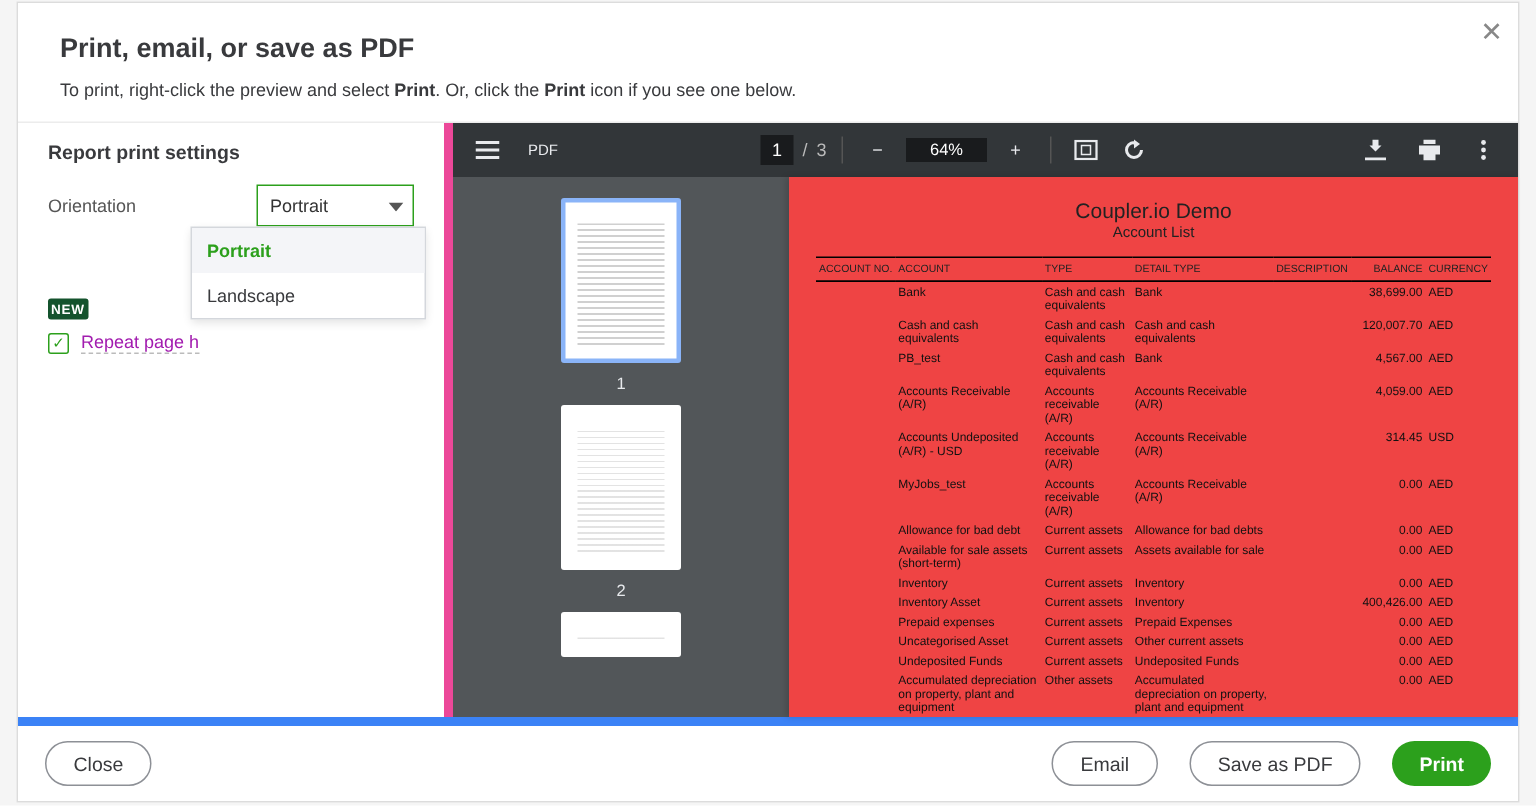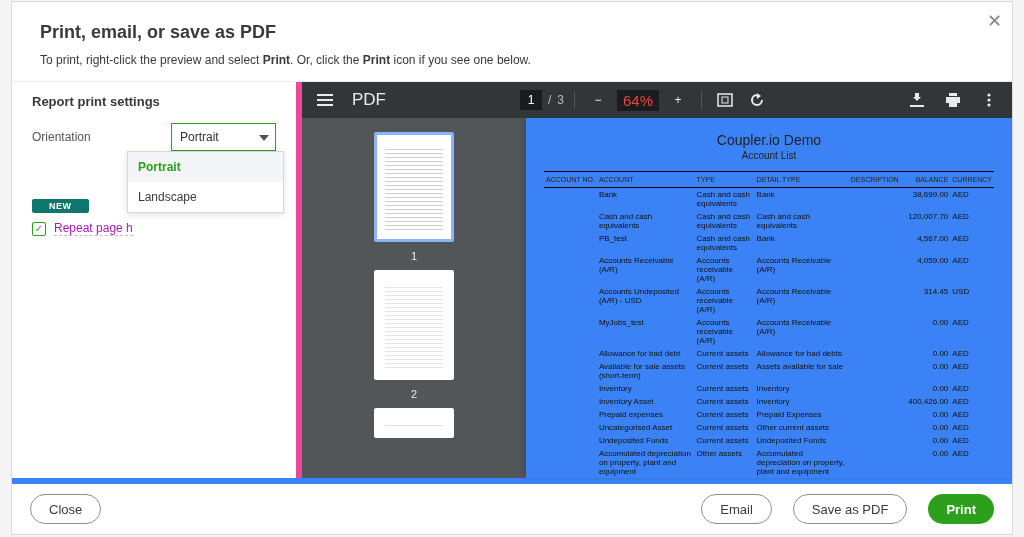--- a/index.html
+++ b/index.html
@@ -22,55 +22,55 @@
     font-size:12px; color:#333; position:relative; cursor:pointer; background:#fff;
   }
   .select .caret { position:absolute; right:6px; top:50%; transform:translateY(-50%); }
   .dropdown {
     position:absolute; left:95px; top:28px; width:157px; border:1px solid #d4d7dc;
     background:#fff; box-shadow:0 2px 6px rgba(0,0,0,0.12); z-index:5;
   }
   .dropdown .opt { padding:8px 10px; font-size:12px; cursor:pointer; color:#393a3d;}
   .dropdown .opt.selected { color:#2ca01c; font-weight:600; background:#f4f5f8; }
   .badge-new {
-    display:inline-block; background:#0f766e; color:#fff; font-size:9px; font-weight:700;
-    padding:2px 17px; border-radius:2px; letter-spacing:.5px;
+    display:inline-block; background:#14532d; color:#fff; font-size:9px; font-weight:700;
+    padding:2px 2px; border-radius:2px; letter-spacing:.5px;
   }
   .checkbox-row { display:flex; align-items:center; gap:8px; margin-top:8px; font-size:12px; }
   .chk {
     width:14px; height:14px; border:1px solid #2ca01c; border-radius:2px; display:flex;
     align-items:center; justify-content:center; font-size:10px; color:#2ca01c;
   }
   .chk-label { color:#a21caf; border-bottom:1px dashed #bbb; }
 
   .preview { flex:1; display:flex; flex-direction:column; background:#fff; min-width:0;}
   .pdfbar {
     height:36px; background:#323639; display:flex; align-items:center; color:#fff;
     font-size:12px; padding:0 10px; gap:10px;
   }
   .pdfbar .grow { flex:1; }
   .pdfbar .iconbtn { width:26px; height:26px; display:flex; align-items:center; justify-content:center; color:#e8eaed; cursor:pointer;}
-  .pdfbar .title { color:#e8eaed; font-size:17px; margin-left:4px;}
+  .pdfbar .title { color:#e8eaed; font-size:10px; margin-left:4px;}
   .pdfbar .center { display:flex; align-items:center; gap:6px; }
   .pagebox { background:#191b1d; color:#fff; width:22px; height:20px; text-align:center; font-size:12px; line-height:20px; border:none;}
   .pagetotal { color:#bbb; font-size:12px;}
-  .zoombox { background:#191b1d; color:#ef4444; padding:2px 6px; font-size:15px; }
+  .zoombox { background:#191b1d; color:#ffffff; padding:2px 16px; font-size:11px; }
   .divider { width:1px; height:18px; background:#555; margin:0 4px;}
 
   .pdfbody { flex:1; display:flex; background:#525659; min-height:0; }
   .thumbs { width:224px; overflow:hidden; padding:14px 0; display:flex; flex-direction:column; align-items:center; gap:8px;}
   .thumb { width:80px; height:110px; background:#fff; border:3px solid transparent; border-radius:2px; position:relative;}
   .thumb.active { border-color:#8ab4f8; }
   .thumb-lines { position:absolute; top:14px; left:8px; right:8px; bottom:8px;
     background: repeating-linear-gradient(#d0d0d0 0 1px, transparent 1px 4px);}
   .thumb-num { color:#e8eaed; font-size:11px; }
   .thumb.dim .thumb-lines { opacity:.6; }
   .thumb.partial { height:30px; overflow:hidden; }
 
-  .page { flex:1; background:#3b82f6; margin:0; overflow:hidden; font-size:9px; color:#111; position:relative; box-shadow: -2px 0 4px rgba(0,0,0,0.15);}
+  .page { flex:1; background:#ef4444; margin:0; overflow:hidden; font-size:9px; color:#111; position:relative; box-shadow: -2px 0 4px rgba(0,0,0,0.15);}
   .page-inner { padding:14px 18px 6px 18px;}
   .doc-title { text-align:center; font-size:14px; font-weight:400; color:#222;}
   .doc-sub { text-align:center; font-size:10px; color:#222; margin:2px 0 10px 0;}
   table.rep { width:100%; border-collapse:collapse; font-size:8px;}
   table.rep th { text-align:left; font-weight:400; font-size:7px; color:#222; border-top:1px solid #000; border-bottom:1px solid #000; padding:4px 2px; white-space:nowrap;}
   table.rep th:nth-child(6), table.rep td:nth-child(6) { text-align:right; }
   table.rep td { padding:2px 2px; vertical-align:top; }
   table.rep td:nth-child(1){ width:44px; }
   table.rep td:nth-child(2){ width:130px; }
   table.rep td:nth-child(3){ width:72px; }

